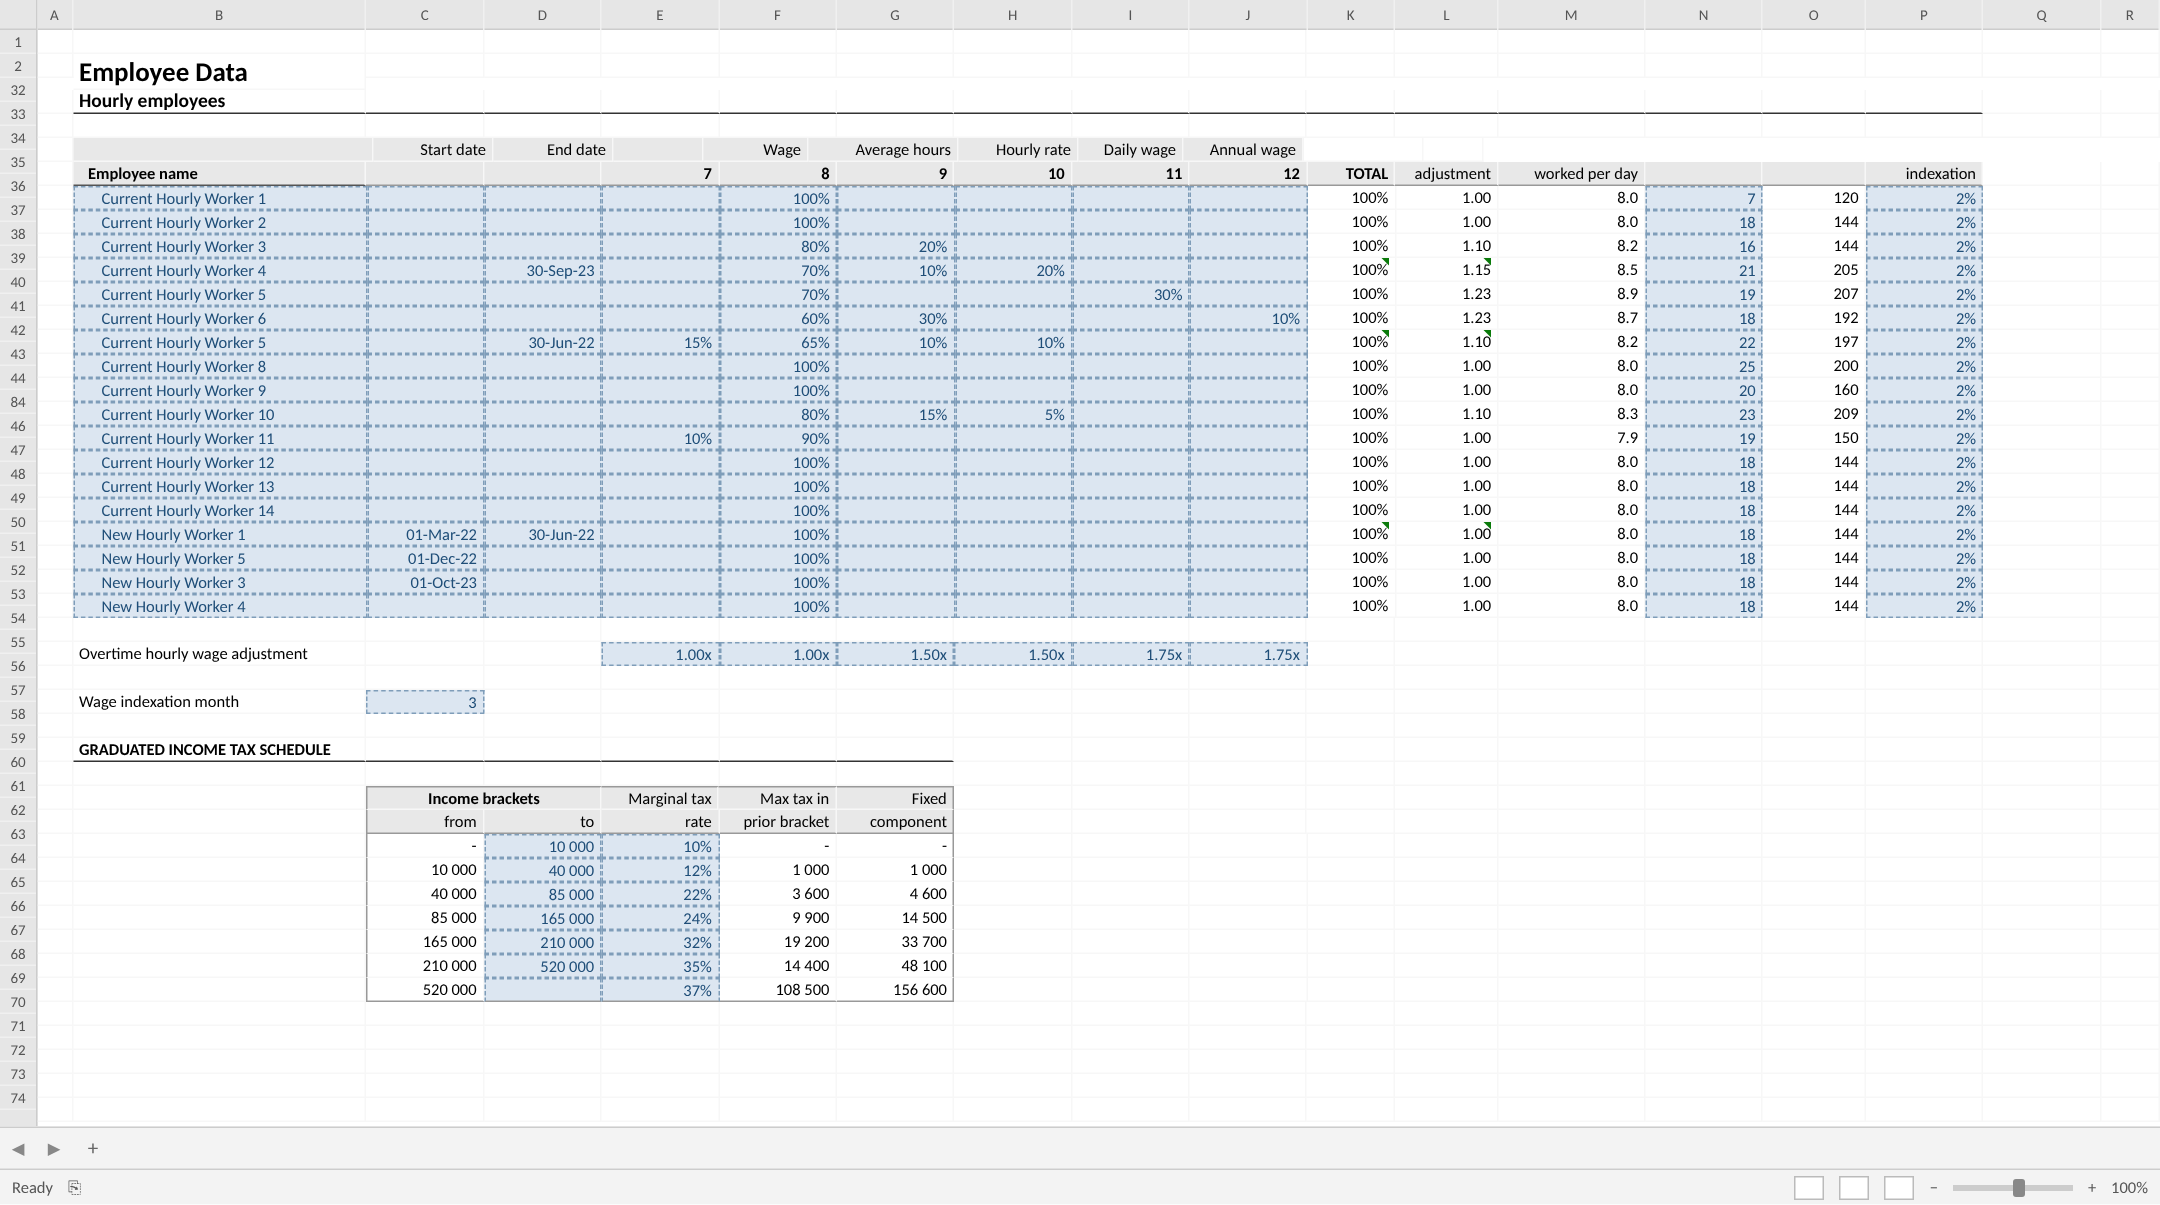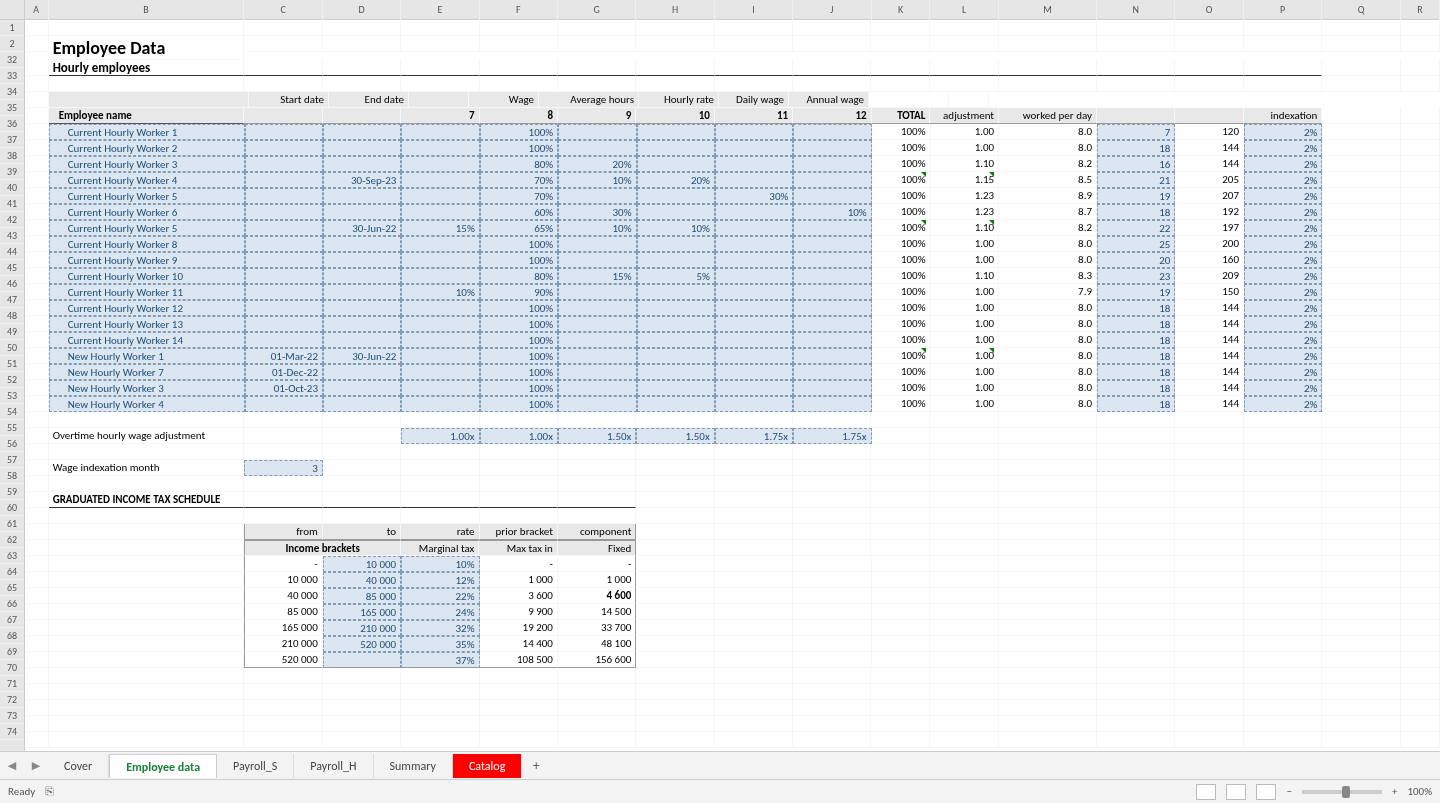--- a/index.html
+++ b/index.html
@@ -56,21 +56,21 @@
           <div class="rh">35</div>
           <div class="rh">36</div>
           <div class="rh">37</div>
           <div class="rh">38</div>
           <div class="rh">39</div>
           <div class="rh">40</div>
           <div class="rh">41</div>
           <div class="rh">42</div>
           <div class="rh">43</div>
           <div class="rh">44</div>
-          <div class="rh">45</div>
+          <div class="rh">84</div>
           <div class="rh">46</div>
           <div class="rh">47</div>
           <div class="rh">48</div>
           <div class="rh">49</div>
           <div class="rh">50</div>
           <div class="rh">51</div>
           <div class="rh">52</div>
           <div class="rh">53</div>
           <div class="rh">54</div>
           <div class="rh">55</div>
@@ -538,21 +538,21 @@
             </div>
             <div class="cell right" style="width: 100px;">8.0</div>
             <div class="cell blue-input right" style="width: 80px;">18</div>
             <div class="cell right" style="width: 70px;">144</div>
             <div class="cell blue-input right" style="width: 80px;">2%</div>
             <div class="cell " style="width: 80px;"></div>
             <div class="cell " style="width: 40px;"></div>
           </div>
           <div class="row">
             <div class="cell " style="width: 24px;"></div>
-            <div class="cell blue-input" style="width: 200px; padding-left: 18px;">New Hourly Worker 7</div>
+            <div class="cell blue-input" style="width: 200px; padding-left: 18px;">New Hourly Worker 5</div>
             <div class="cell blue-input right" style="width: 80px;">01-Dec-22</div>
             <div class="cell blue-input right" style="width: 80px;"></div>
             <div class="cell blue-input right" style="width: 80px;"></div>
             <div class="cell blue-input right" style="width: 80px;">100%</div>
             <div class="cell blue-input right" style="width: 80px;"></div>
             <div class="cell blue-input right" style="width: 80px;"></div>
             <div class="cell blue-input right" style="width: 80px;"></div>
             <div class="cell blue-input right" style="width: 80px;"></div>
             <div class="cell right" style="width: 60px;">100%</div>
             <div class="cell right" style="width: 70px;">1.00</div>
@@ -739,59 +739,59 @@
             <div class="cell " style="width: 100px;"></div>
             <div class="cell " style="width: 80px;"></div>
             <div class="cell " style="width: 70px;"></div>
             <div class="cell " style="width: 80px;"></div>
             <div class="cell " style="width: 80px;"></div>
             <div class="cell " style="width: 40px;"></div>
           </div>
           <div class="row">
             <div class="cell " style="width: 24px;"></div>
             <div class="cell " style="width: 200px;"></div>
+            <div class="cell hdr-cell center bl bthin" style="width: 160px; font-weight: bold;">Income brackets</div>
+            <div class="cell hdr-cell right bthin" style="width: 80px;">Marginal tax</div>
+            <div class="cell hdr-cell right bthin" style="width: 80px;">Max tax in</div>
+            <div class="cell hdr-cell right bthin br" style="width: 80px;">Fixed</div>
+            <div class="cell " style="width: 80px;"></div>
+            <div class="cell " style="width: 80px;"></div>
+            <div class="cell " style="width: 80px;"></div>
+            <div class="cell " style="width: 60px;"></div>
+            <div class="cell " style="width: 70px;"></div>
+            <div class="cell " style="width: 100px;"></div>
+            <div class="cell " style="width: 80px;"></div>
+            <div class="cell " style="width: 70px;"></div>
+            <div class="cell " style="width: 80px;"></div>
+            <div class="cell " style="width: 80px;"></div>
+            <div class="cell " style="width: 40px;"></div>
+          </div>
+          <div class="row">
+            <div class="cell " style="width: 24px;"></div>
+            <div class="cell " style="width: 200px;"></div>
             <div class="cell hdr-cell right bb bl" style="width: 80px;">from</div>
             <div class="cell hdr-cell right bb" style="width: 80px;">to</div>
             <div class="cell hdr-cell right bb" style="width: 80px;">rate</div>
             <div class="cell hdr-cell right bb" style="width: 80px;">prior bracket</div>
             <div class="cell hdr-cell right bb br" style="width: 80px;">component</div>
             <div class="cell " style="width: 80px;"></div>
             <div class="cell " style="width: 80px;"></div>
             <div class="cell " style="width: 80px;"></div>
             <div class="cell " style="width: 60px;"></div>
             <div class="cell " style="width: 70px;"></div>
             <div class="cell " style="width: 100px;"></div>
             <div class="cell " style="width: 80px;"></div>
             <div class="cell " style="width: 70px;"></div>
             <div class="cell " style="width: 80px;"></div>
             <div class="cell " style="width: 80px;"></div>
             <div class="cell " style="width: 40px;"></div>
           </div>
           <div class="row">
             <div class="cell " style="width: 24px;"></div>
             <div class="cell " style="width: 200px;"></div>
-            <div class="cell hdr-cell center bl bthin" style="width: 160px; font-weight: bold;">Income brackets</div>
-            <div class="cell hdr-cell right bthin" style="width: 80px;">Marginal tax</div>
-            <div class="cell hdr-cell right bthin" style="width: 80px;">Max tax in</div>
-            <div class="cell hdr-cell right bthin br" style="width: 80px;">Fixed</div>
-            <div class="cell " style="width: 80px;"></div>
-            <div class="cell " style="width: 80px;"></div>
-            <div class="cell " style="width: 80px;"></div>
-            <div class="cell " style="width: 60px;"></div>
-            <div class="cell " style="width: 70px;"></div>
-            <div class="cell " style="width: 100px;"></div>
-            <div class="cell " style="width: 80px;"></div>
-            <div class="cell " style="width: 70px;"></div>
-            <div class="cell " style="width: 80px;"></div>
-            <div class="cell " style="width: 80px;"></div>
-            <div class="cell " style="width: 40px;"></div>
-          </div>
-          <div class="row">
-            <div class="cell " style="width: 24px;"></div>
-            <div class="cell " style="width: 200px;"></div>
             <div class="cell right bl" style="width: 80px;">-</div>
             <div class="cell blue-input right" style="width: 80px;">10 000</div>
             <div class="cell blue-input right" style="width: 80px;">10%</div>
             <div class="cell right" style="width: 80px;">-</div>
             <div class="cell right br" style="width: 80px;">-</div>
             <div class="cell " style="width: 80px;"></div>
             <div class="cell " style="width: 80px;"></div>
             <div class="cell " style="width: 80px;"></div>
             <div class="cell " style="width: 60px;"></div>
             <div class="cell " style="width: 70px;"></div>
@@ -822,21 +822,21 @@
             <div class="cell " style="width: 80px;"></div>
             <div class="cell " style="width: 40px;"></div>
           </div>
           <div class="row">
             <div class="cell " style="width: 24px;"></div>
             <div class="cell " style="width: 200px;"></div>
             <div class="cell right bl" style="width: 80px;">40 000</div>
             <div class="cell blue-input right" style="width: 80px;">85 000</div>
             <div class="cell blue-input right" style="width: 80px;">22%</div>
             <div class="cell right" style="width: 80px; text-align: right;">3 600</div>
-            <div class="cell right br" style="width: 80px; font-weight: bold;">4 600</div>
+            <div class="cell right br" style="width: 80px;">4 600</div>
             <div class="cell " style="width: 80px;"></div>
             <div class="cell " style="width: 80px;"></div>
             <div class="cell " style="width: 80px;"></div>
             <div class="cell " style="width: 60px;"></div>
             <div class="cell " style="width: 70px;"></div>
             <div class="cell " style="width: 100px;"></div>
             <div class="cell " style="width: 80px;"></div>
             <div class="cell " style="width: 70px;"></div>
             <div class="cell " style="width: 80px;"></div>
             <div class="cell " style="width: 80px;"></div>
@@ -1021,28 +1021,20 @@
             <div class="cell " style="width: 80px;"></div>
             <div class="cell " style="width: 80px;"></div>
             <div class="cell " style="width: 40px;"></div>
           </div>
         </div>
     </div>
   </div>
   <div class="tabs">
     <div class="tab-nav">◀</div>
     <div class="tab-nav">▶</div>
-    <div id="tabs-ct" style="display:flex;">
-        <div class="tab">Cover</div>
-        <div class="tab active">Employee data</div>
-        <div class="tab">Payroll_S</div>
-        <div class="tab">Payroll_H</div>
-        <div class="tab">Summary</div>
-        <div class="tab red">Catalog</div>
-      </div>
     <div class="tab-add">+</div>
   </div>
   <div class="status">
     <div class="status-left">
       <span>Ready</span>
       <span>⎘</span>
     </div>
     <div class="status-right">
       <div class="view-btn"></div>
       <div class="view-btn"></div>

